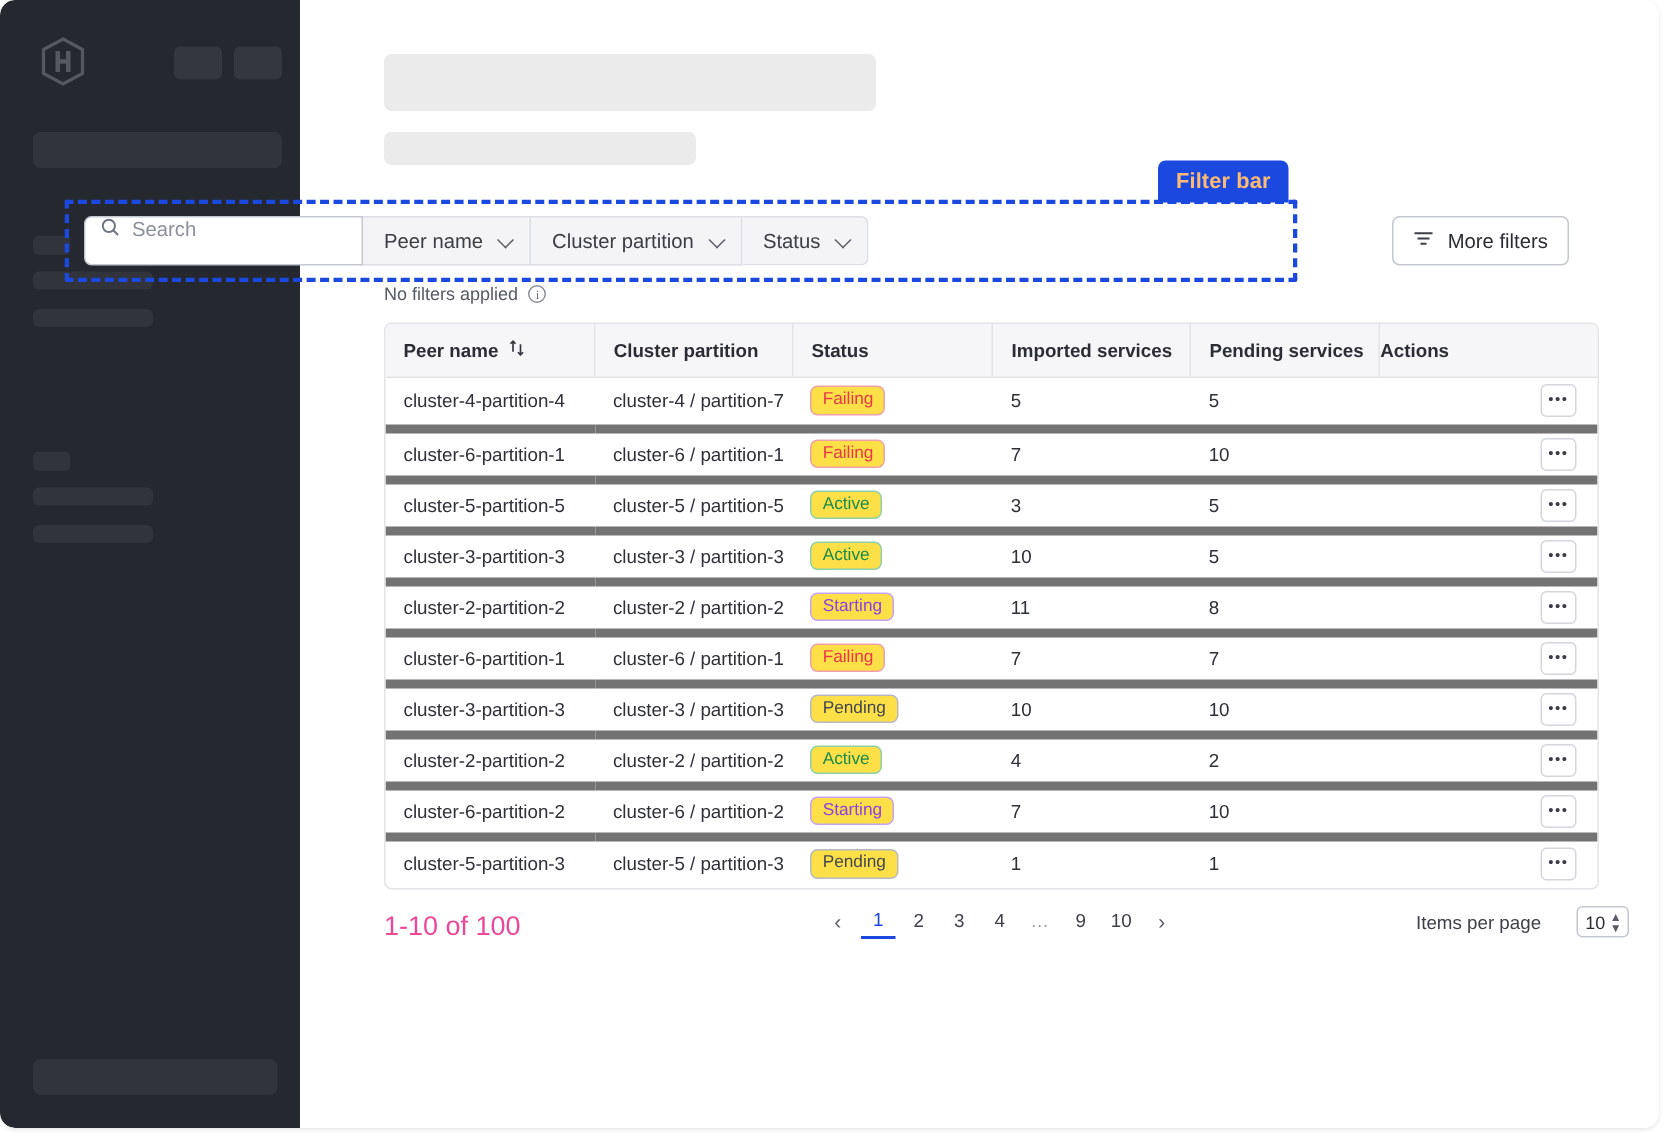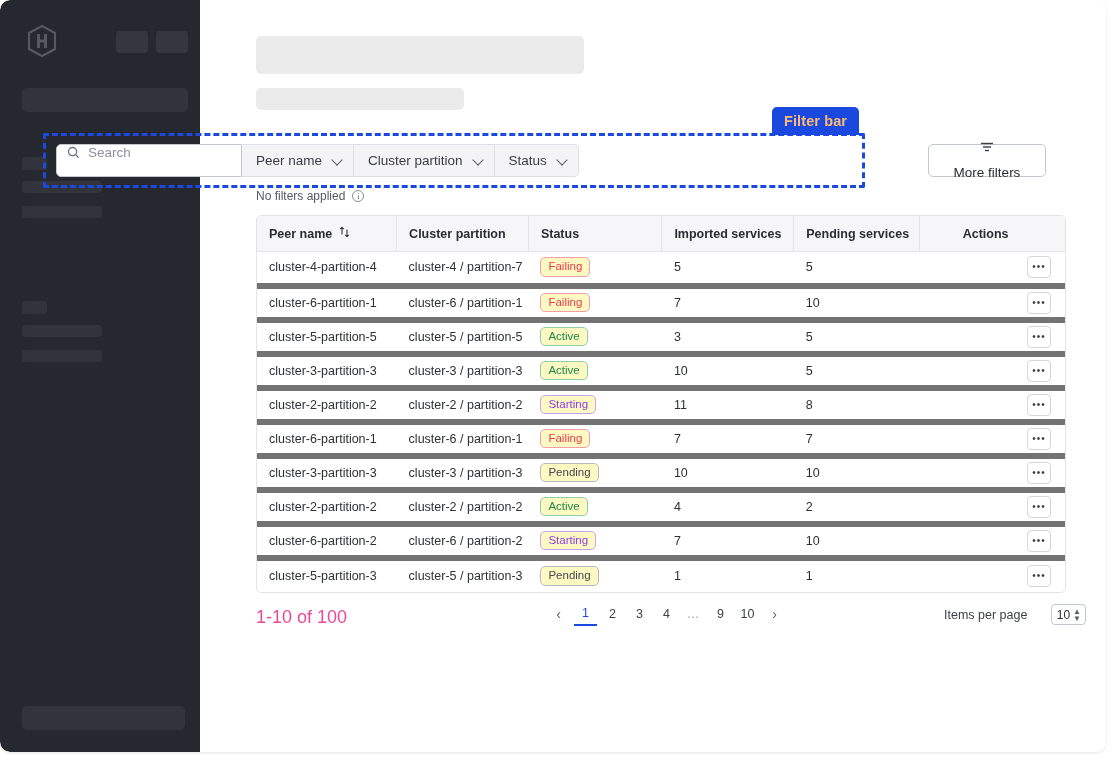--- a/index.html
+++ b/index.html
@@ -102,21 +102,20 @@
   }
   .more-filters {
     position: absolute; left: 928px; top: 144px;
     width: 118px; height: 33px;
     background: #fff;
     border: 1px solid #c2c7d0;
     border-radius: 5px;
     display: flex; align-items: center; justify-content: center; gap: 9px;
     font-size: 13.5px; color: #2b2d34;
     cursor: pointer;
-    flex-direction: column;
   }
   .no-filters {
     position: absolute; left: 256px; top: 189px;
     display: flex; align-items: center; gap: 7px;
     font-size: 12px; color: #565a63;
   }
   .info-i {
     width: 12px; height: 12px; border-radius: 50%;
     border: 1px solid #8b8f99; color: #6a6e78;
     font-size: 8.5px; line-height: 10px; text-align: center;
@@ -139,40 +138,40 @@
     height: 32px;
     border-bottom: 1px solid #e3e4e8;
     white-space: nowrap;
   }
   thead th .th-in { display: flex; align-items: center; gap: 7px; }
   th.c1 { width: 140px; padding-left: 12px; }
   th.c2 { width: 132px; padding-left: 12px; border-left: 1px solid #e3e4e8; }
   th.c3 { width: 134px; padding-left: 12px; border-left: 1px solid #e3e4e8; }
   th.c4 { width: 132px; padding-left: 12px; border-left: 1px solid #e3e4e8; }
   th.c5 { width: 126px; padding-left: 12px; border-left: 1px solid #e3e4e8; }
-  th.c6 { width: 146px; padding-right: 14px; text-align: center; border-left: 1px solid #e3e4e8; }
+  th.c6 { width: 146px; padding-right: 14px; text-align: left; border-left: 1px solid #e3e4e8; }
   tbody td {
     font-size: 12.5px; color: #2e3038;
     height: 34px; padding: 0;
     border-bottom: 6px solid #737373;
     vertical-align: middle;
   }
   tbody tr:last-child td { border-bottom: none; }
   td.c1 { padding-left: 12px; }
   td.c2 { padding-left: 12px; }
   td.c3 { padding-left: 12px; }
   td.c4 { padding-left: 12px; }
   td.c5 { padding-left: 12px; }
   td.c6 { padding-right: 14px; text-align: right; }
   .badge {
     display: inline-block;
     font-size: 11.5px;
     padding: 2px 7px 3px;
     border-radius: 5px;
-    background: #fef9c3;
+    background: #fde047;
     border: 1px solid;
     line-height: 1.1;
   }
   .badge.failing { color: #e8394a; border-color: #f2a0a8; }
   .badge.active  { color: #1a8a4a; border-color: #8fcfa8; }
   .badge.starting{ color: #9040e0; border-color: #c7a3ef; }
   .badge.pending { color: #44474f; border-color: #b6b9c1; }
   .dots-btn {
     display: inline-flex; align-items: center; justify-content: center;
     width: 24px; height: 22px;

